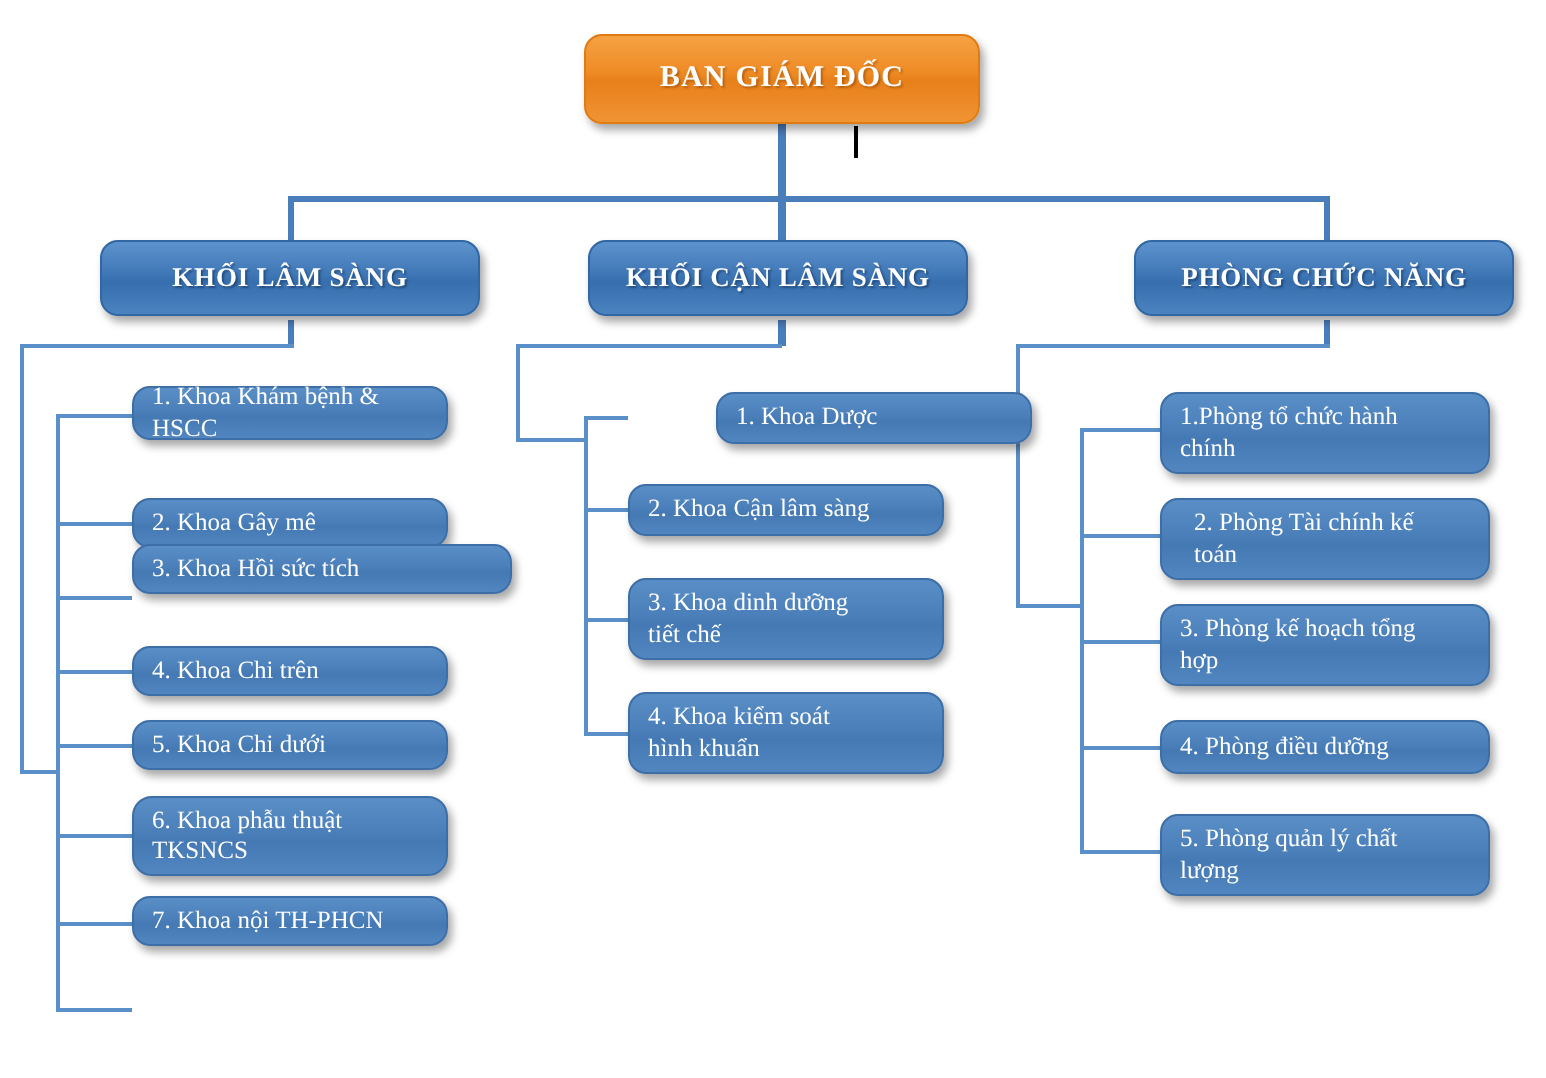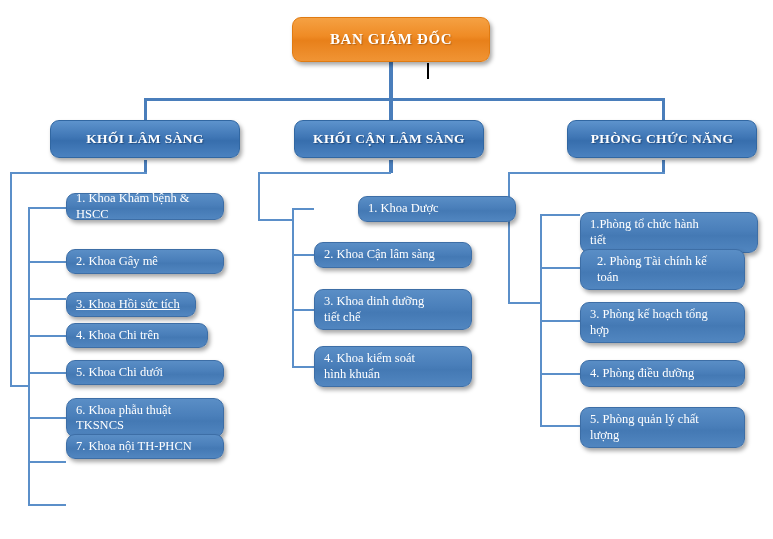--- a/index.html
+++ b/index.html
@@ -146,42 +146,42 @@
     <div>
       <span>1. Khoa Khám bệnh &amp;</span>
       <span>HSCC</span>
     </div>
   </div>
   <div class="node node-leaf" style="left:66px; top:249px; width:158px; height:25px;">
     <div>
         <span>2. Khoa Gây mê</span>
       </div>
   </div>
-  <div class="node node-leaf" style="left:66px; top:292px; width:130px; height:25px;text-decoration:underline;">
+  <div class="node node-leaf" style="left:66px; top:272px; width:190px; height:25px;">
     <div>
         <span>3. Khoa Hồi sức tích</span>
       </div>
   </div>
-  <div class="node node-leaf" style="left:66px; top:323px; width:142px; height:25px;">
+  <div class="node node-leaf" style="left:66px; top:323px; width:158px; height:25px;">
     <div>
         <span>4. Khoa Chi trên</span>
       </div>
   </div>
   <div class="node node-leaf" style="left:66px; top:360px; width:158px; height:25px;">
     <div>
         <span>5. Khoa Chi dưới</span>
       </div>
   </div>
   <div class="node node-leaf" style="left:66px; top:398px; width:158px; height:40px;border-radius:10px;">
     <div>
       <span>6. Khoa phẫu thuật</span>
       <span>TKSNCS</span>
     </div>
   </div>
-  <div class="node node-leaf" style="left:66px; top:434px; width:158px; height:25px;">
+  <div class="node node-leaf" style="left:66px; top:448px; width:158px; height:25px;">
     <div>
         <span>7. Khoa nội TH-PHCN</span>
       </div>
   </div>
 
   <div class="node node-leaf" style="left:314px; top:196px; width:158px; height:26px;margin-left:44px;">
     <div>
         <span>1. Khoa Dược</span>
       </div>
   </div>
@@ -196,24 +196,24 @@
       <span>tiết chế</span>
     </div>
   </div>
   <div class="node node-leaf" style="left:314px; top:346px; width:158px; height:41px;">
     <div>
       <span>4. Khoa kiểm soát</span>
       <span>hình khuẩn</span>
     </div>
   </div>
 
-  <div class="node node-leaf" style="left:580px; top:196px; width:178px; height:41px;margin-top:16px;">
+  <div class="node node-leaf" style="left:580px; top:196px; width:165px; height:41px;">
     <div>
       <span>1.Phòng tổ chức hành</span>
-      <span>tiết</span>
+      <span>chính</span>
     </div>
   </div>
   <div class="node node-leaf" style="left:580px; top:249px; width:165px; height:41px;padding-left:16px;">
     <div>
       <span>2. Phòng Tài chính kế</span>
       <span>toán</span>
     </div>
   </div>
   <div class="node node-leaf" style="left:580px; top:302px; width:165px; height:41px;">
     <div>

